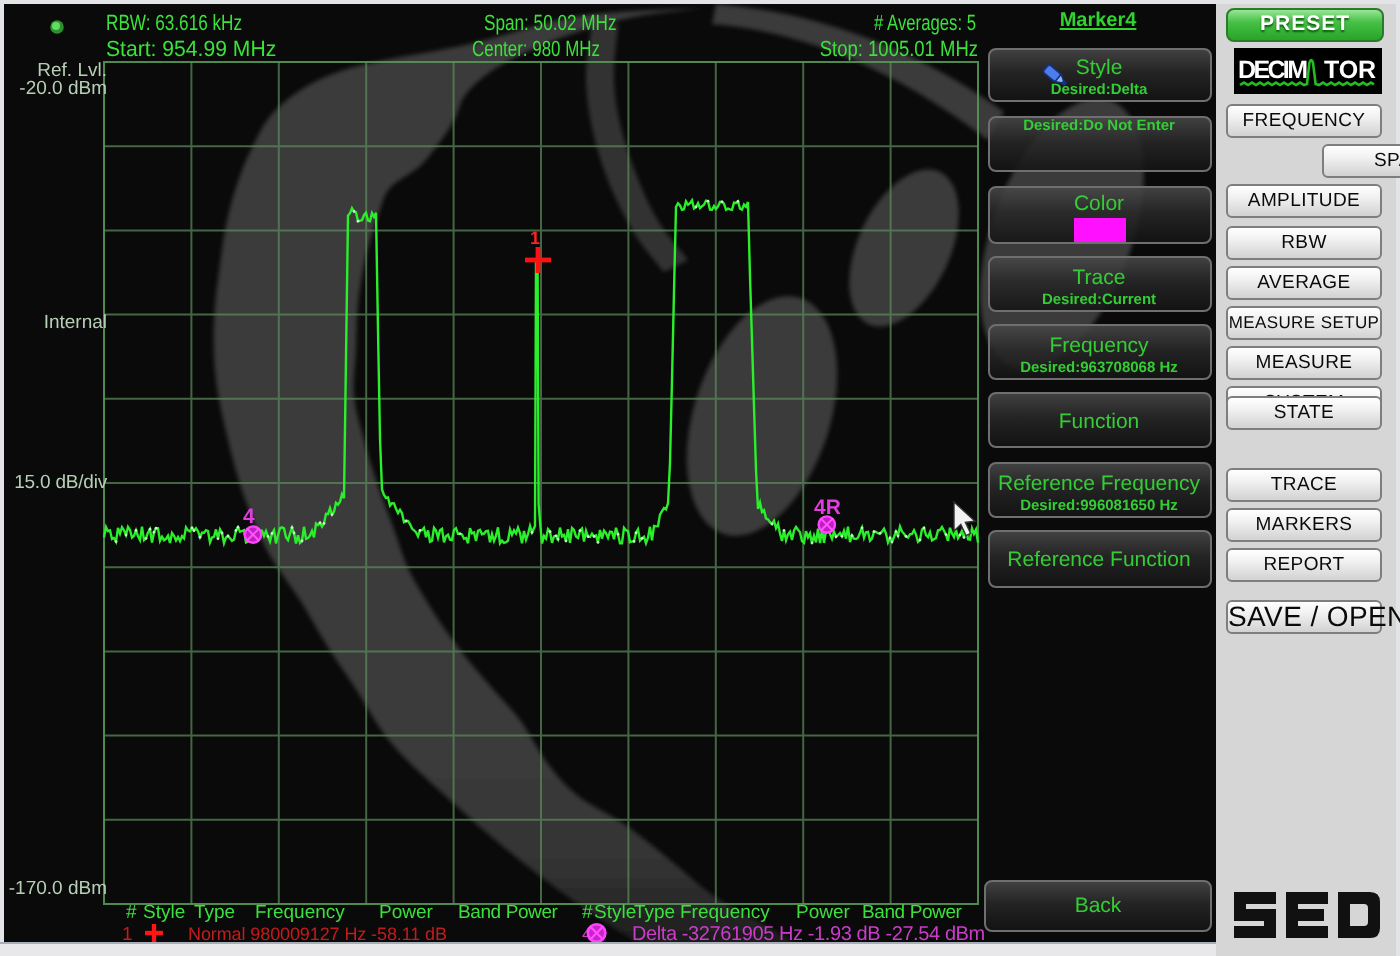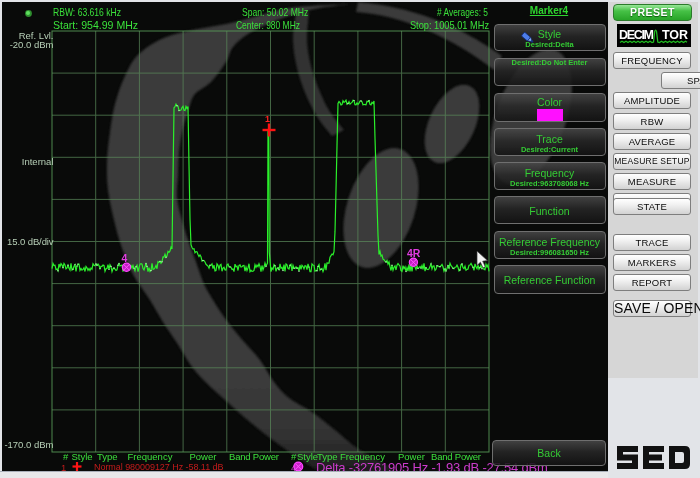--- a/index.html
+++ b/index.html
@@ -1,17 +1,17 @@
 <!DOCTYPE html>
 <html><head><meta charset="utf-8"><style>
 html,body{margin:0;padding:0;width:700px;height:478px;overflow:hidden;background:#06070a;}
 *{box-sizing:border-box;font-family:"Liberation Sans",sans-serif;}
 #app{position:absolute;left:0;top:0;width:700px;height:478px;background:#e2e4e8;}
 #main{position:absolute;left:2px;top:2px;width:606px;height:469px;background:#090a09;overflow:hidden;}
-#rightcol{position:absolute;left:608px;top:2px;width:90px;height:376px;background:#d6d6d6;}
+#rightcol{position:absolute;left:608px;top:2px;width:90px;height:476px;background:#d6d6d6;}
 #botstrip{position:absolute;left:0px;top:471px;width:608px;height:7px;background:#e8e8ea;border-top:1px solid #a8aeb8;}
 svg{position:absolute;left:0;top:0;}
 .tt{position:absolute;color:#3be23b;font-size:9.5px;line-height:9.5px;white-space:pre;}
 .pale{position:absolute;color:#b7cfb7;font-size:9.5px;line-height:9.5px;white-space:pre;}
 .mbtn{position:absolute;left:491.5px;width:112px;border:1px solid #6f6f6f;border-radius:4px;
  background:linear-gradient(to bottom, rgba(72,72,72,.88), rgba(40,40,40,.86) 45%, rgba(20,20,20,.88));
  color:#35cd35;text-align:center;}
 .mbtn .t1{font-size:10.5px;line-height:13px;}
 .mbtn .t2{font-size:7.5px;font-weight:bold;line-height:8px;}
 .rbtn{position:absolute;left:5px;width:78px;height:17px;border:1px solid #7e7e7e;border-radius:3px;
@@ -170,21 +170,21 @@
  <div style="position:absolute;left:227px;top:3px;color:#3ce03c;letter-spacing:-0.2px;">Band Power</div>
  <div style="position:absolute;left:59px;top:13.5px;color:#c41c1c;">1</div>
  <div style="position:absolute;left:92px;top:14px;color:#c41c1c;font-size:9px;letter-spacing:-0.05px;">Normal 980009127 Hz -58.11 dB</div>
  <div style="position:absolute;left:289px;top:3px;color:#3ce03c;">#</div>
  <div style="position:absolute;left:295px;top:3px;color:#3ce03c;">Style</div>
  <div style="position:absolute;left:315px;top:3px;color:#3ce03c;">Type</div>
  <div style="position:absolute;left:338px;top:3px;color:#3ce03c;">Frequency</div>
  <div style="position:absolute;left:396px;top:3px;color:#3ce03c;">Power</div>
  <div style="position:absolute;left:429px;top:3px;color:#3ce03c;letter-spacing:-0.2px;">Band Power</div>
  <div style="position:absolute;left:289px;top:13.5px;color:#cc3ccc;">4</div>
- <div style="position:absolute;left:314px;top:14px;color:#cc3ccc;font-size:13px;letter-spacing:-0.2px;">Delta -32761905 Hz -1.93 dB -27.54 dBm</div>
+ <div style="position:absolute;left:314px;top:14px;color:#cc3ccc;font-size:10px;letter-spacing:-0.2px;">Delta -32761905 Hz -1.93 dB -27.54 dBm</div>
  <svg width="606" height="22" style="left:0;top:0">
    <g stroke="#ff1515" stroke-width="2.2">
      <line x1="70.5" y1="17.5" x2="79.5" y2="17.5"></line>
             <line x1="75" y1="13" x2="75" y2="22"></line>
    </g>
    <circle cx="296.3" cy="17.5" r="4.4" fill="#cc22cc" stroke="#ff44ff" stroke-width="1.3"></circle>
    <path d="M293.3,14.5 l6,6 M299.3,14.5 l-6,6" stroke="#ff55ff" stroke-width="1"></path>
  </svg>
 </div>
 

